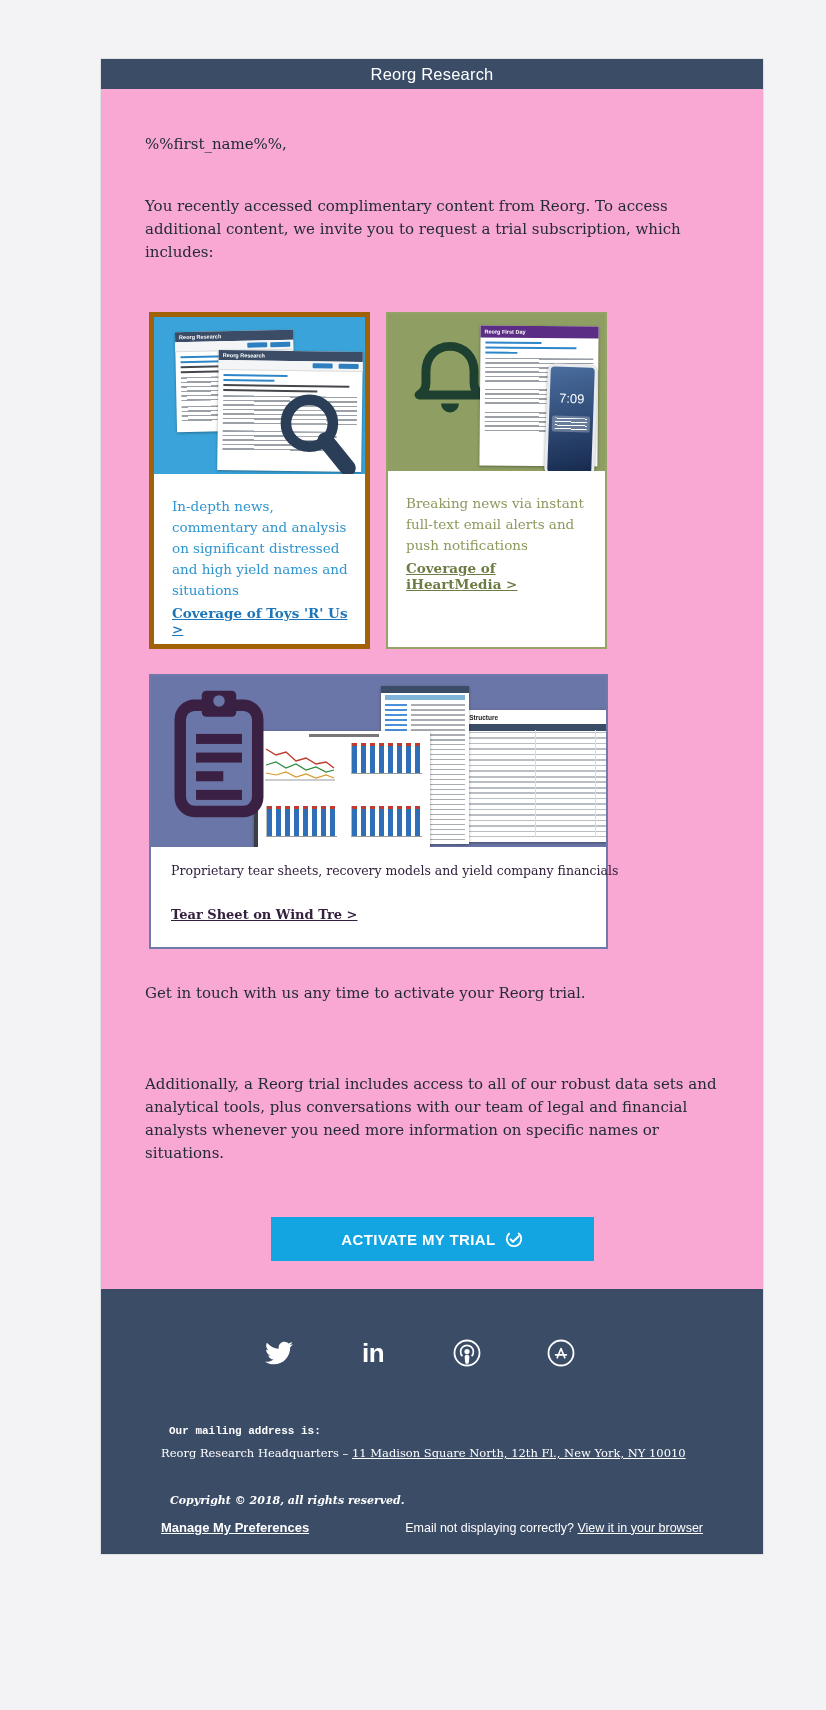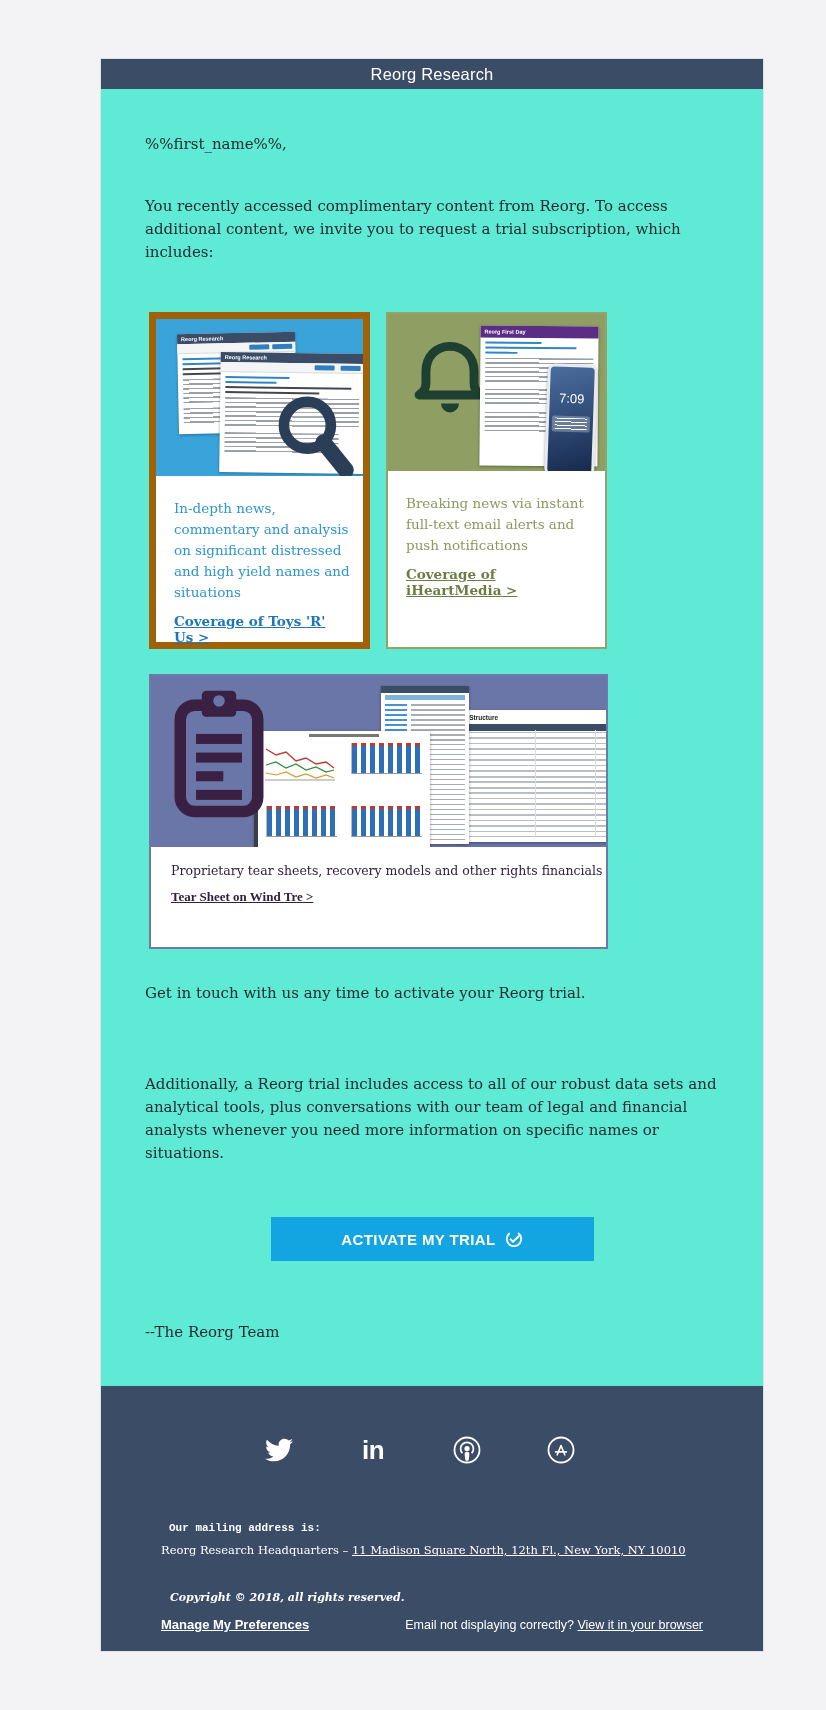--- a/index.html
+++ b/index.html
@@ -13,44 +13,44 @@
     border:1px solid #dfe0e4;background:#ffffff;
     box-sizing:border-box;
   }
   
   .hdr{
     height:30px;background:#3b4c67;color:#fff;
     display:flex;align-items:center;justify-content:center;
     font-family:"Liberation Sans",sans-serif;font-size:16.5px;font-weight:500;letter-spacing:.2px;
   }
   
-  .ebody{padding:46px 44px 45px;background:#5eead4;}
+  .ebody{padding:46px 44px 28px;background:#f9a8d4;}
   .greet{margin:0;font-size:15px;color:#222c35;}
   .para{margin:42px 0 0;font-size:15px;line-height:23px;color:#222c35;}
   
   .cards-row{display:flex;gap:16px;margin:48px 4px 0;}
   .card{width:221px;height:337px;background:#fff;box-sizing:border-box;}
-  .card-news{border:7px solid #a16207;}
+  .card-news{border:5px solid #a16207;}
   .card-alerts{border:2px solid #95a369;}
   .scene{position:relative;overflow:hidden;height:157px;}
   .scene-news{background:#3aa4da;}
   .scene-alerts{background:#8f9e62;}
   .card-body{padding:22px 14px 0 18px;}
   .card-desc{margin:0;font-size:13.5px;line-height:21px;width:185px;}
   .card-news .card-desc{color:#2e95d0;}
   .card-alerts .card-desc{color:#8b9a5e;}
-  .card-link{display:inline-block;margin-top:10px;font-size:13.5px;font-weight:700;text-decoration:underline;cursor:pointer;}
+  .card-link{display:inline-block;margin-top:4px;font-size:13.5px;font-weight:700;text-decoration:underline;cursor:pointer;}
   .card-news .card-link{color:#1e76b8;}
   .card-alerts .card-link{color:#6c7c45;}
   
   .card-wide{margin:25px 4px 0;width:459px;height:275px;border:2px solid #6f79aa;box-sizing:border-box;background:#fff;}
   .scene-tear{background:#6b76a8;height:171px;}
   .wide-body{padding:16px 0 0 20px;}
   .wide-desc{margin:0;font-size:12.5px;color:#33203f;white-space:nowrap;}
-  .wide-link{display:inline-block;margin-top:11px;font-size:13px;font-weight:700;color:#33203f;text-decoration:underline;cursor:pointer;font-family:Liberation Serif, serif;}
+  .wide-link{display:inline-block;margin-top:29px;font-size:13px;font-weight:700;color:#33203f;text-decoration:underline;cursor:pointer;}
   
   .mdoc{position:absolute;background:#fff;box-shadow:0 1px 3px rgba(0,0,0,.35);}
   .mdoc-head{height:10px;background:#3b4c67;display:flex;align-items:center;padding:0 4px;}
   .mdoc-head span{color:#fff;font:600 5.5px "Liberation Sans",sans-serif;white-space:nowrap;}
   .mdoc-head.purple{background:#5b2d84;height:12px;}
   .mdoc-tool{height:9px;background:#f4f5f6;border-bottom:1px solid #dcdcdc;position:relative;}
   .chip{position:absolute;top:2px;height:5px;width:20px;background:#2e7fc0;border-radius:1px;}
   .mdoc-bodyc{padding:4px 5px;}
   .tl{height:2px;margin-bottom:3px;background:#2e86c8;}
   .tl.dark{background:#44484d;}
@@ -242,39 +242,38 @@
           <rect x="5" y="12" width="54" height="74" rx="10" fill="none" stroke="#3a2144" stroke-width="8"></rect>
           <rect x="20" y="2" width="24" height="18" rx="3" fill="#3a2144"></rect>
           <circle cx="32" cy="9" r="4" fill="#6b76a8"></circle>
           <rect x="16" y="32" width="32" height="7" fill="#3a2144"></rect>
           <rect x="16" y="45" width="32" height="7" fill="#3a2144"></rect>
           <rect x="16" y="58" width="19" height="7" fill="#3a2144"></rect>
           <rect x="16" y="71" width="32" height="7" fill="#3a2144"></rect>
         </svg>
       </div>
       <div class="wide-body">
-        <p class="wide-desc">Proprietary tear sheets, recovery models and other rights financials</p>
+        <p class="wide-desc">Proprietary tear sheets, recovery models and yield company financials</p>
         <a class="wide-link">Tear Sheet on Wind Tre &gt;</a>
       </div>
     </div>
 
     <p class="para" style="margin-top:33px">Get in touch with us any time to activate your Reorg trial.</p>
     <p class="para" style="margin-top:68px">Additionally, a Reorg trial includes access to all of our robust data sets and analytical tools, plus conversations with our team of legal and financial analysts whenever you need more information on specific names or situations.</p>
 
     <div class="cta-wrap">
       <button class="cta">
         <span>ACTIVATE MY TRIAL</span>
         <svg width="18" height="18" viewBox="0 0 20 20">
           <circle cx="10" cy="10" r="8" fill="none" stroke="#fff" stroke-width="2" stroke-dasharray="40 10.3" transform="rotate(-55 10 10)"></circle>
           <path d="M6.2 10.4 l2.7 2.7 L15.2 6.9" fill="none" stroke="#fff" stroke-width="2.2" stroke-linecap="round" stroke-linejoin="round"></path>
         </svg>
       </button>
     </div>
 
-    <p class="signoff">--The Reorg Team</p>
   </div>
 
   <div class="ftr">
     <div class="social-row">
       <span class="social">
         <svg width="28" height="28" viewBox="0 0 512 512" fill="#fff">
           <path d="M459.4 151.7c.3 4.5.3 9.1.3 13.6 0 138.7-105.6 298.6-298.6 298.6-59.5 0-114.7-17.2-161.1-47.1 8.4 1 16.6 1.3 25.3 1.3 49.1 0 94.2-16.6 130.3-44.8-46.1-1-84.8-31.2-98.1-72.8 6.5 1 13 1.6 19.8 1.6 9.4 0 18.8-1.3 27.6-3.6-48.1-9.7-84.1-52-84.1-103v-1.3c14 7.8 30.2 12.7 47.4 13.3-28.3-18.8-46.8-51-46.8-87.4 0-19.5 5.2-37.4 14.3-53 51.7 63.7 129.3 105.3 216.4 109.8-1.6-7.8-2.6-15.9-2.6-24 0-57.8 46.8-104.9 104.9-104.9 30.2 0 57.5 12.7 76.7 33.1 23.7-4.5 46.5-13.3 66.6-25.3-7.8 24.4-24.4 44.8-46.1 57.8 21.1-2.3 41.6-8.1 60.4-16.2-14.3 20.8-32.2 39.3-52.6 54.3z"></path>
         </svg>
       </span>
       <span class="social">

